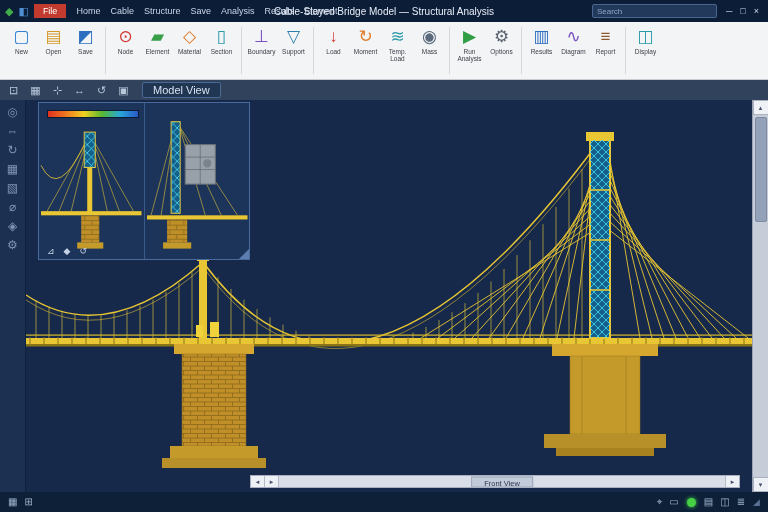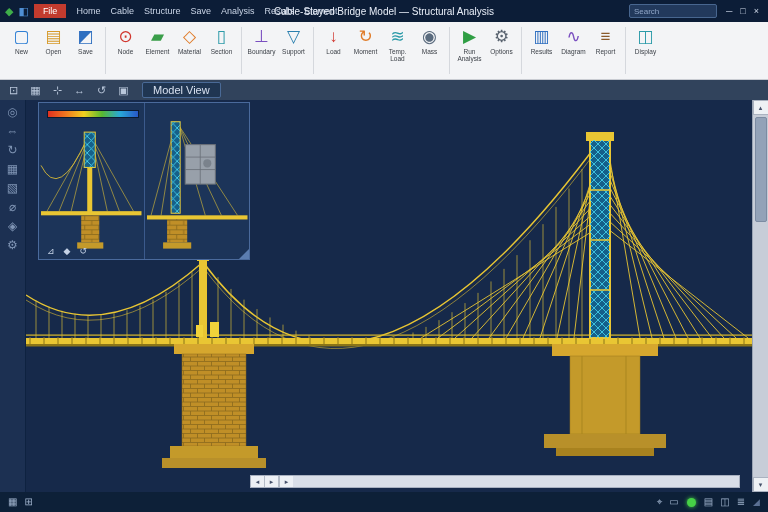--- a/index.html
+++ b/index.html
@@ -6,21 +6,21 @@
   html,body{width:768px;height:512px;overflow:hidden}
   body{font-family:"Liberation Sans",sans-serif;background:#0c1d37}
 
   
   .titlebar{height:22px;background:#0c1d37;display:flex;align-items:center;position:relative;color:#d7e0ef;padding:0 5px;gap:5px}
   .logo{font-size:11px;line-height:1}
   .file-chip{background:#c23b2e;color:#fff;font-size:9px;padding:2px 9px;border-radius:0}
   .menu-bar{display:flex;align-items:flex-start}
   .menu-item{font-size:9px;color:#c9d4e6;padding:0 5px;white-space:nowrap}
   .win-title{position:absolute;left:50%;transform:translateX(-50%);font-size:10px;color:#e8eef8;white-space:nowrap;pointer-events:none}
-  .search{margin-left:auto;width:88px;height:14px;background:#22395c;border:1px solid #48668f;border-radius:2px;font-size:8px;color:#cfe0f5;padding:0 4px;outline:none}
+  .search{margin-left:auto;width:125px;height:14px;background:#22395c;border:1px solid #48668f;border-radius:2px;font-size:8px;color:#cfe0f5;padding:0 4px;outline:none}
   .search::placeholder{color:#8fa5c6}
   .win-controls{display:flex}
   .win-controls span{font-size:9px;padding:0 4px;color:#cfd8e8}
 
   
   .ribbon{height:58px;background:#f3f4f6;border-bottom:1px solid #c9ccd2;display:flex;align-items:stretch;padding:3px 6px;gap:1px}
   .rgroup{display:flex;gap:1px}
   .ricon{width:31px;display:flex;flex-direction:column;align-items:center;padding-top:2px;border-radius:3px}
   .rglyph{font-size:17px;line-height:20px}
   .rlabel{font-size:6.5px;line-height:7px;color:#3a3f46;text-align:center;white-space:pre-line;margin-top:1px}
@@ -422,20 +422,23 @@
           <span>⊿</span>
           <span>◆</span>
           <span>↺</span>
         </div>
       <div class="resize-handle"></div>
     </div>
 
     <div class="hscroll">
       <div class="hs-btn l">◂</div>
       <div class="hs-btn l">▸</div>
+      <div class="hs-track">
+        <span class="hs-label">Front View</span>
+      </div>
       <div class="hs-btn r">▸</div>
     </div>
   </div>
 
   <div class="vscroll">
     <div class="vs-btn">▴</div>
     <div class="vs-thumb"></div>
     <div class="vs-spacer"></div>
     <div class="vs-btn">▾</div>
   </div>

